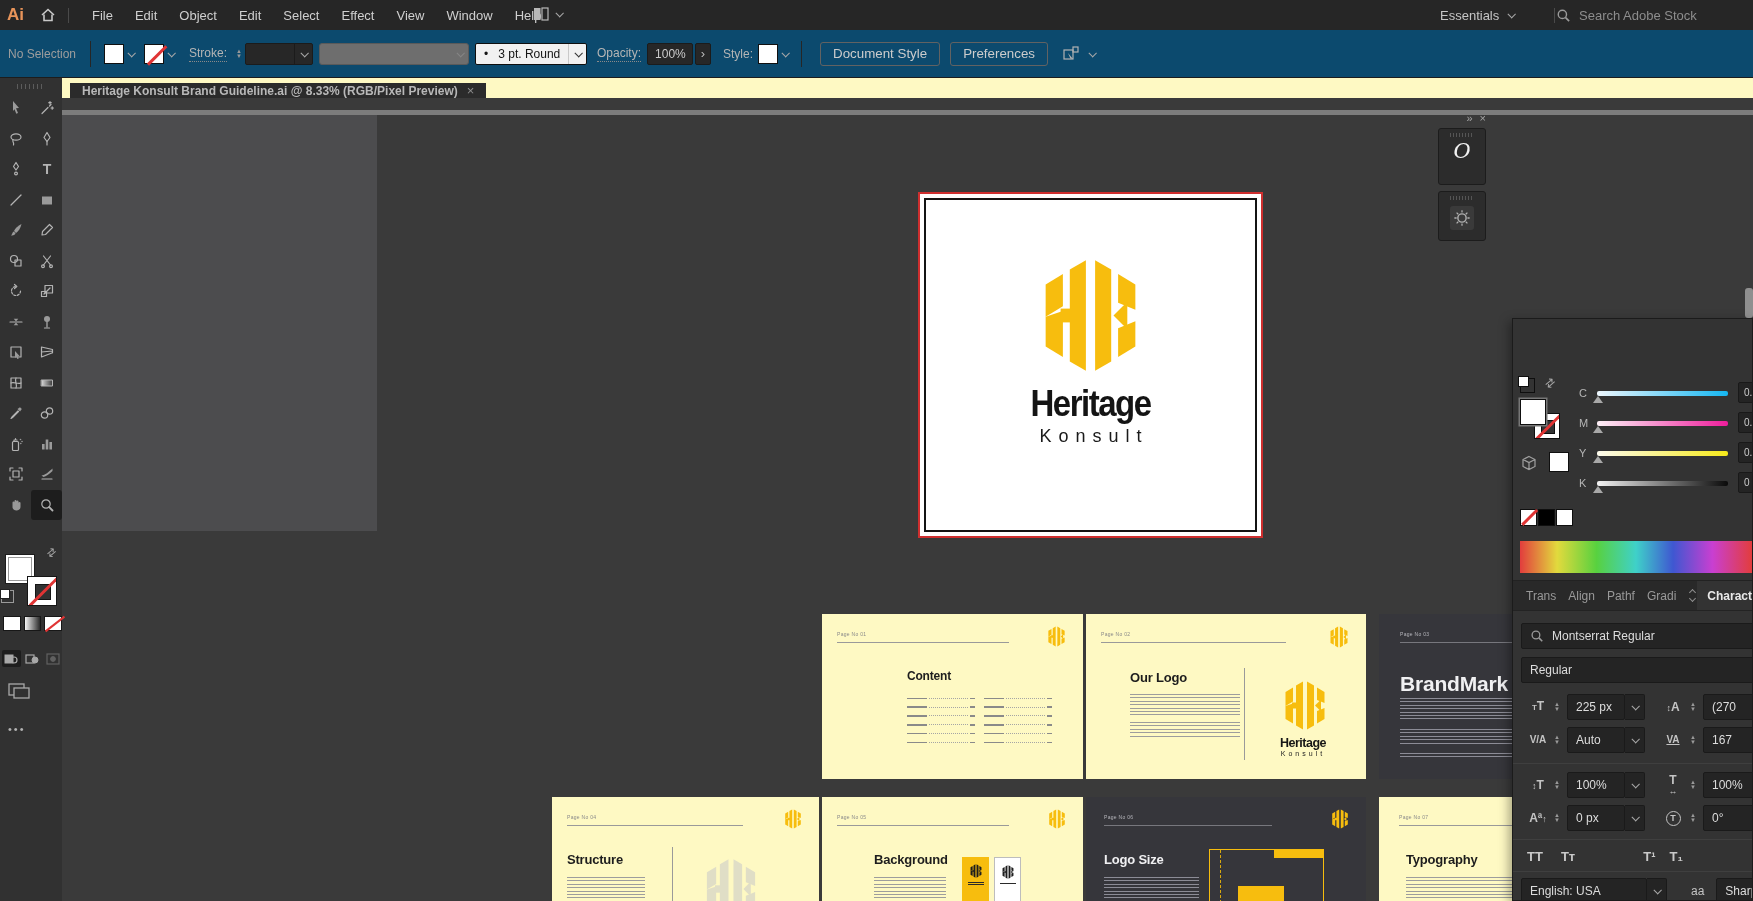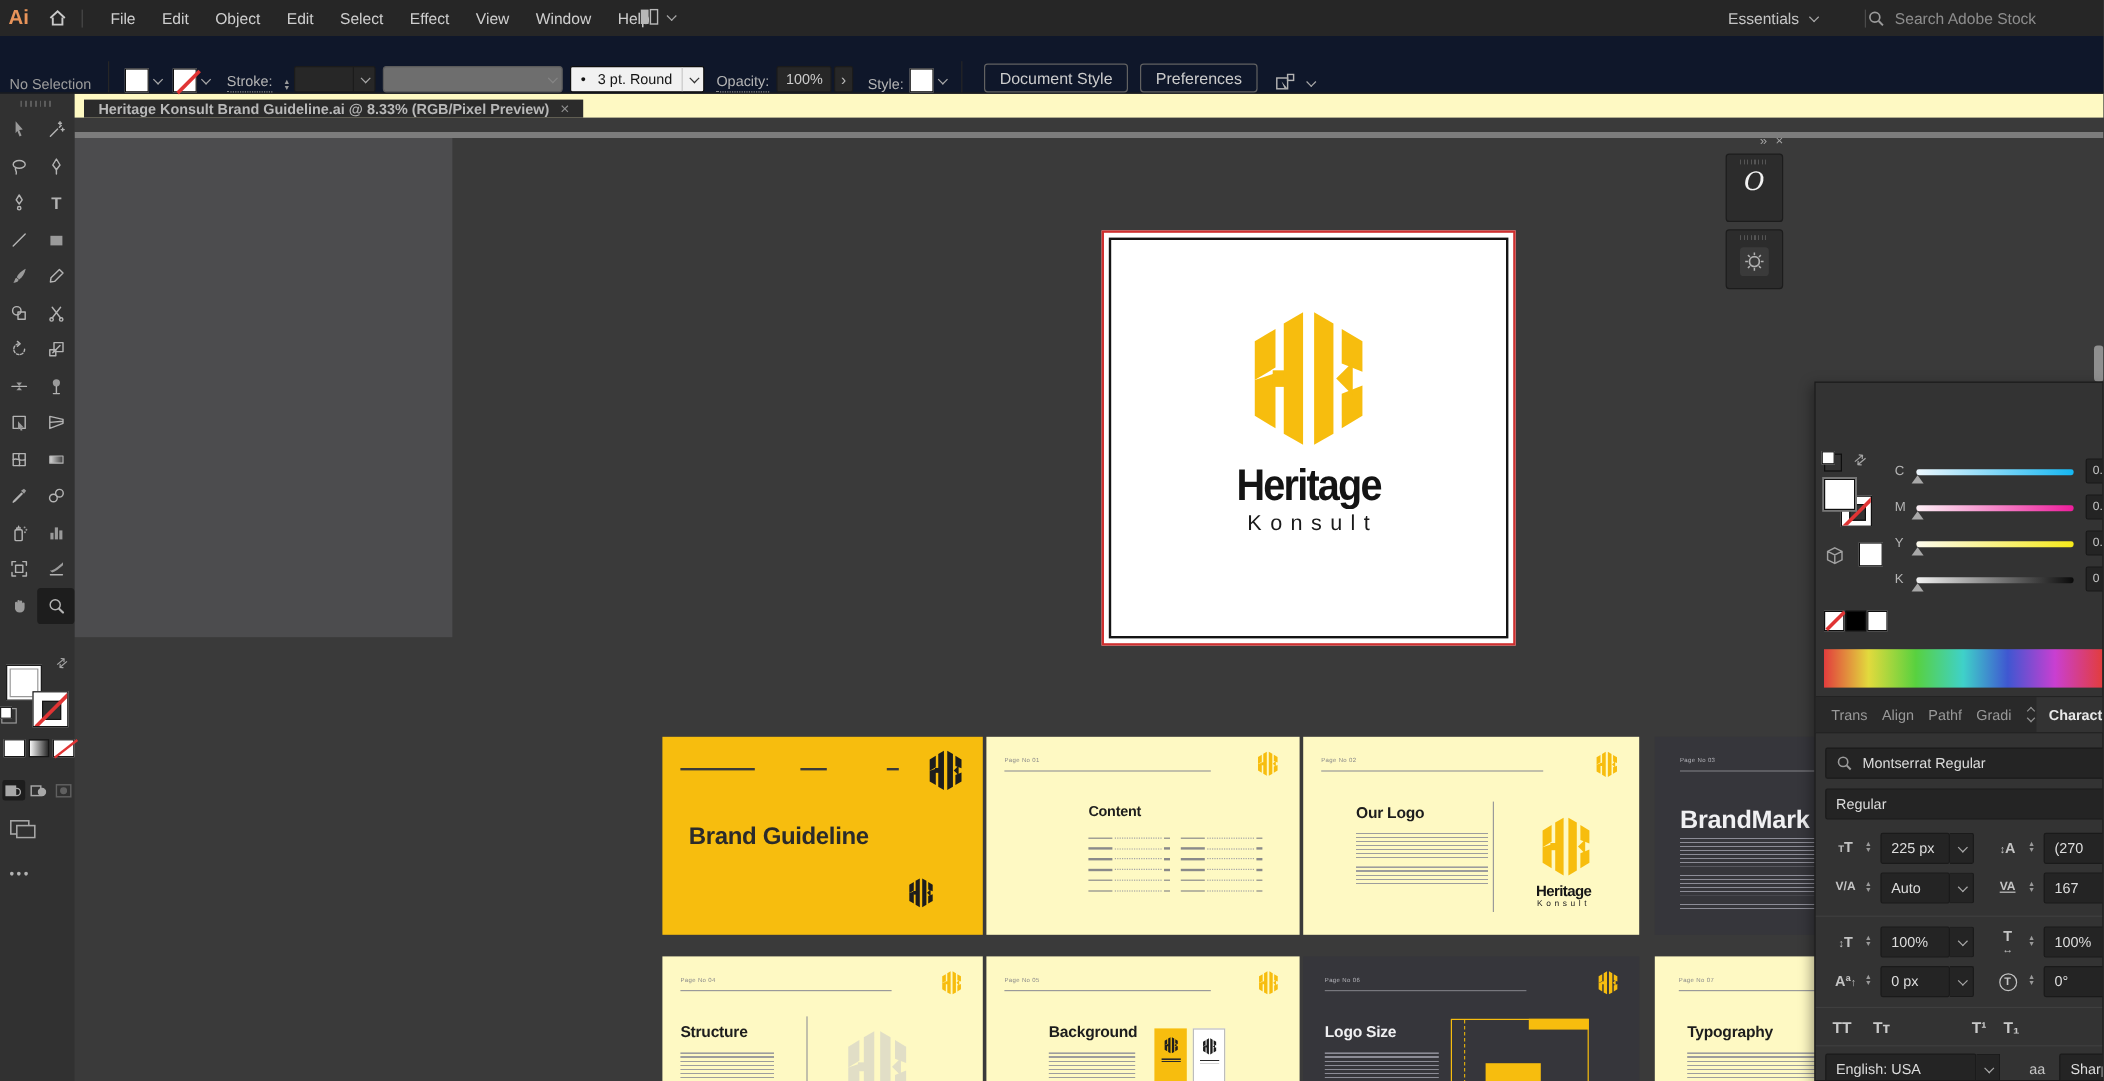--- a/index.html
+++ b/index.html
@@ -12,22 +12,22 @@
   .ai-logo{color:#e8945a;font-weight:bold;font-size:17px;margin-left:7px}
   .home-btn{margin-left:16px;color:#c9c9c9}
   .mb-sep{width:1px;height:15px;background:#4a4a4a;margin:0 12px}
   #menus{display:flex;list-style:none}
   #menus li{padding:0 11px;cursor:default}
   .arrange-docs{position:absolute;left:533px;top:7px;display:flex;align-items:center;gap:7px}
   .workspace{position:absolute;left:1440px;top:0;height:30px;display:flex;align-items:center;gap:9px;color:#c5c5c5}
   .stock-search{position:absolute;left:1556px;top:0;height:30px;display:flex;align-items:center;gap:8px;color:#8d8d8d}
   .chev{display:inline-block;width:6px;height:6px;border-right:1.5px solid #a8a8a8;border-bottom:1.5px solid #a8a8a8;transform:rotate(45deg) translateY(-1px)}
   
-  #controlbar{position:absolute;left:0;top:30px;width:100%;height:48px;background:#0f172a;
-    border-bottom:1px solid #1d1d1d;display:flex;align-items:flex-end;color:#b5b5b5;font-size:12px;z-index:79}
+  #controlbar{position:absolute;left:0;top:30px;width:100%;height:48px;background:#0c4a6e;
+    border-bottom:1px solid #1d1d1d;display:flex;align-items:center;color:#b5b5b5;font-size:12px;z-index:79}
   .cb-status{width:74px;margin-left:8px;color:#9d9d9d}
   .cb-sep{width:1px;height:26px;background:#262626;margin:0 8px}
   .swatch{width:20px;height:20px;background:#fff;border:1px solid #101010;position:relative}
   .swatch.none::after{content:"";position:absolute;left:-1px;top:9px;width:26px;height:2.5px;background:#e03434;transform:rotate(-45deg)}
   .swatch-wrap{display:flex;align-items:center;gap:4px;margin:0 5px}
   .dotted-label{border-bottom:1px dotted #8a8a8a;padding-bottom:1px;margin:0 6px 0 10px}
   .stepperV{display:flex;flex-direction:column;justify-content:center;line-height:5px;font-size:6px;color:#9a9a9a;width:12px;text-align:center}
   .stepperV::before{content:"▲"}
   .stepperV::after{content:"▼"}
   .combo{height:22px;background:#272727;border:1px solid #1b1b1b;border-radius:2px;display:flex;align-items:center;color:#ccc}
@@ -546,32 +546,20 @@
   <div id="mainart">
     <div class="inner">
       <svg class="hk" width="115" height="127" viewBox="0 0 100 110" style="margin-top:52px">
           <use href="#hk"></use>
         </svg>
       <div class="wm1">Heritage</div>
       <div class="wm2">Konsult</div>
     </div>
   </div>
 
-  <div class="ab cover" style="left:490px;top:504px;width:267px">
-    <span class="bg-dash" style="left:15px;width:62px"></span>
-    <span class="bg-dash" style="left:115px;width:22px"></span>
-    <span class="bg-dash" style="left:187px;width:10px"></span>
-    <svg class="hk black" width="34" height="38" viewBox="0 0 100 110" style="position:absolute;right:14px;top:9px">
-        <use href="#hk"></use>
-      </svg>
-    <div class="cover-title">Brand Guideline</div>
-    <svg class="hk black" width="25" height="28" viewBox="0 0 100 110" style="position:absolute;left:203px;top:116px">
-        <use href="#hk"></use>
-      </svg>
-  </div>
 
   <div class="ab" style="left:760px;top:504px;width:261px">
     <span class="ab-pageno">Page No 01</span>
     <span class="ab-line"></span>
     <svg class="hk ab-logo-tr" width="21" height="23" viewBox="0 0 100 110">
         <use href="#hk"></use>
       </svg>
     <h3 class="ab-title" style="left:85px;top:55px;font-size:12px">Content</h3>
     <div class="toc">
       <div class="col">

